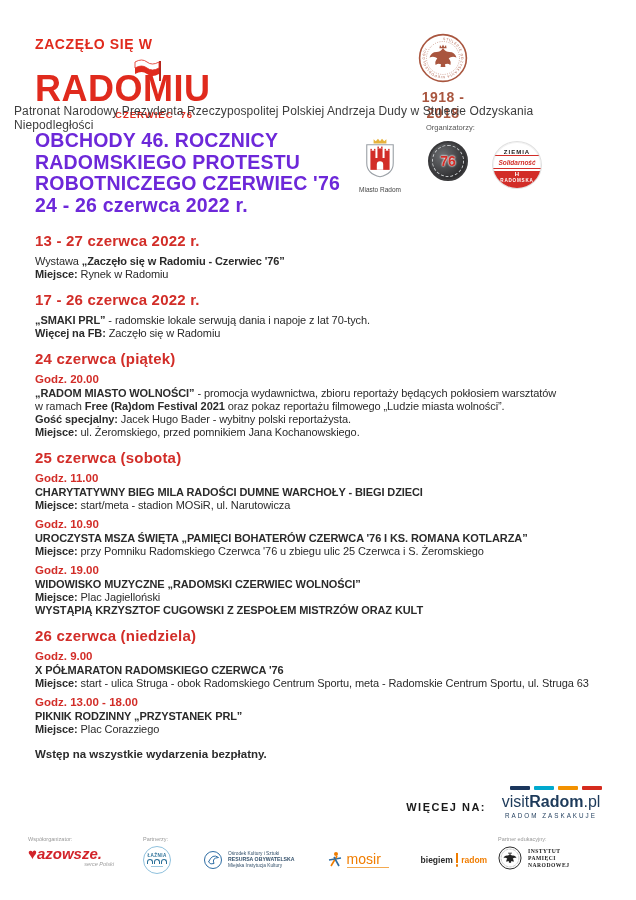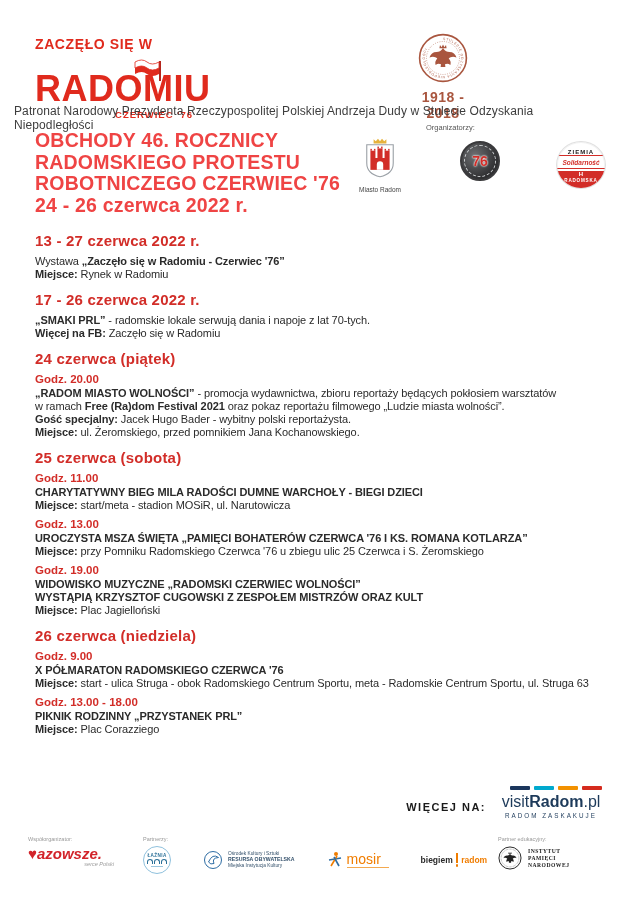--- a/index.html
+++ b/index.html
@@ -12,26 +12,26 @@
   .brand-top{font-size:14px; font-weight:700; letter-spacing:.6px;}
   .brand-main{position:relative; font-size:36px; font-weight:700; letter-spacing:.5px; line-height:1.05; margin-top:18px;}
   .brand-flag{position:absolute; left:96px; top:-12px;}
   .brand-sub{font-size:9.5px; font-weight:700; letter-spacing:1px; text-align:right; width:158px; margin-top:1px;}
   
   .seal{position:absolute; left:414px; top:33px; width:58px; text-align:center;}
   .seal-years{font-size:14px; font-weight:700; color:#a9563f; letter-spacing:.5px; margin-top:2px;}
   
   .patronage{position:absolute; top:104px; right:27px; font-size:12px; color:#3d3d3d; letter-spacing:.1px;margin-left:14px;}
   
-  .title{position:absolute; left:35px; top:130px; width:330px; color:#ef4444;
+  .title{position:absolute; left:35px; top:130px; width:330px; color:#6d28d9;
          font-size:19.5px; font-weight:700; line-height:21.5px; letter-spacing:.2px;}
   
   .orgs{position:absolute; left:348px; top:123px; width:260px;}
   .orgs-label{font-size:7.5px; color:#555; margin-left:78px;}
-  .orgs-row{display:flex; align-items:flex-start; margin-top:5px;gap:32px;}
+  .orgs-row{display:flex; align-items:flex-start; margin-top:5px;}
   .org-radom{width:52px; text-align:center; margin-left:6px;}
   .org-radom-caption{font-size:6.5px; color:#444; margin-top:3px;}
   .badge76{margin-left:22px; margin-top:4px; width:40px; height:40px; border-radius:50%;
     background:radial-gradient(circle at 35% 35%, #6d6f72, #2f2f31 70%);
     border:2px solid #3a3a3c; display:flex; align-items:center; justify-content:center; box-sizing:border-box;}
   .badge76-inner{width:30px;height:30px;border-radius:50%;border:1px dashed #c9ccce;display:flex;align-items:center;justify-content:center;}
   .badge76-num{font-size:14px;font-weight:700;color:#d22d28;text-shadow:0 0 2px #fff, 0 0 2px #fff;}
   .ziemia{margin-left:24px; margin-top:4px; width:48px; height:46px; border-radius:50%;
     border:1px solid #e0e0e0; overflow:hidden; background:#fff; box-shadow:0 0 0 1px #f3f3f3 inset;}
   .z-top{height:13px; display:flex; align-items:flex-end; justify-content:center;
@@ -202,44 +202,45 @@
         </div>
       </div>
       <div class="section">
         <div class="date-heading">25 czerwca (sobota)</div>
         <div class="block">
           <div class="time">Godz. 11.00</div>
           <div class="line"><span class="b">CHARYTATYWNY BIEG MILA RADOŚCI DUMNE WARCHOŁY - BIEGI DZIECI</span></div>
           <div class="line"><span class="b">Miejsce: </span><span>start/meta - stadion MOSiR, ul. Narutowicza</span></div>
         </div>
         <div class="block">
-          <div class="time">Godz. 13.00</div>
+          <div class="time">Godz. 10.90</div>
           <div class="line"><span class="b">UROCZYSTA MSZA ŚWIĘTA „PAMIĘCI BOHATERÓW CZERWCA '76 I KS. ROMANA KOTLARZA”</span></div>
           <div class="line"><span class="b">Miejsce: </span><span>przy Pomniku Radomskiego Czerwca '76 u zbiegu ulic 25 Czerwca i S. Żeromskiego</span></div>
         </div>
         <div class="block">
           <div class="time">Godz. 19.00</div>
           <div class="line"><span class="b">WIDOWISKO MUZYCZNE „RADOMSKI CZERWIEC WOLNOŚCI”</span></div>
+          <div class="line"><span class="b">Miejsce: </span><span>Plac Jagielloński</span></div>
           <div class="line"><span class="b">WYSTĄPIĄ KRZYSZTOF CUGOWSKI Z ZESPOŁEM MISTRZÓW ORAZ KULT</span></div>
-          <div class="line"><span class="b">Miejsce: </span><span>Plac Jagielloński</span></div>
         </div>
       </div>
       <div class="section">
         <div class="date-heading">26 czerwca (niedziela)</div>
         <div class="block">
           <div class="time">Godz. 9.00</div>
           <div class="line"><span class="b">X PÓŁMARATON RADOMSKIEGO CZERWCA '76</span></div>
           <div class="line"><span class="b">Miejsce: </span><span>start - ulica Struga - obok Radomskiego Centrum Sportu, meta - Radomskie Centrum Sportu, ul. Struga 63</span></div>
         </div>
         <div class="block">
           <div class="time">Godz. 13.00 - 18.00</div>
           <div class="line"><span class="b">PIKNIK RODZINNY „PRZYSTANEK PRL”</span></div>
           <div class="line"><span class="b">Miejsce: </span><span>Plac Corazziego</span></div>
         </div>
       </div>
+      <div class="note-line">Wstęp na wszystkie wydarzenia bezpłatny.</div>
     </div>
 
   <div class="more-row">
     <div class="more-label">WIĘCEJ NA:</div>
     <div class="visit">
       <div class="dashes">
         <span class="dash dash-navy"></span>
         <span class="dash dash-cyan"></span>
         <span class="dash dash-orange"></span>
         <span class="dash dash-red"></span>

